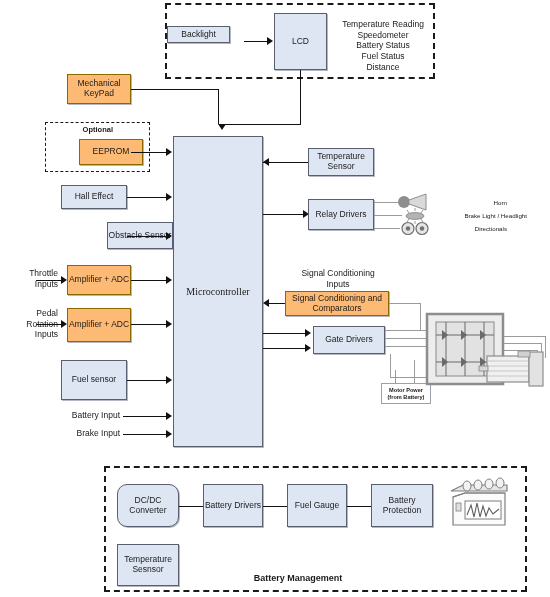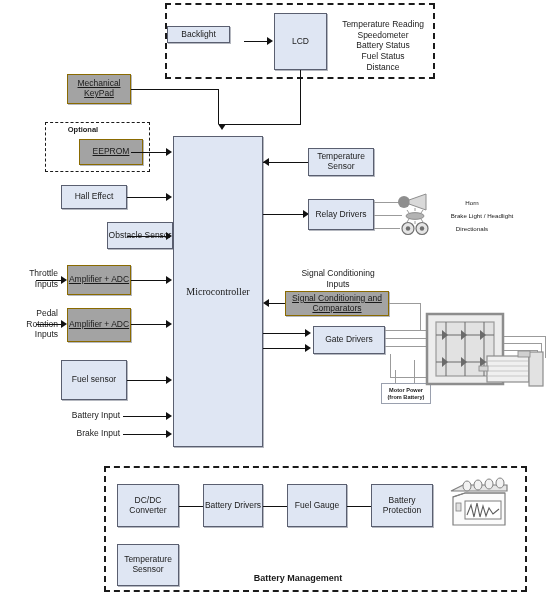--- a/index.html
+++ b/index.html
@@ -24,23 +24,22 @@
     justify-content: center;
     text-align: center;
     line-height: 1.15;
     color: #1a1a1a;
     font-size: 8.5px;
     border: 1px solid #5a5f70;
     background: #dfe6f3;
     box-shadow: 1px 1px 0 rgba(120,125,140,.55);
   }
   .blk.gold {
-    background: #a3a3a3;
+    background: #fdba74;
     border: 1px solid #8a6a00;
-    text-decoration: underline;
   }
   .blk.plain {
     background: #ffffff;
     border: 1px solid #9aa0ae;
     box-shadow: none;
     font-size: 5.6px;
     font-weight: bold;
   }
   .blk.mcu {
     font-size: 10px;
@@ -58,21 +57,21 @@
   }
   
   .txt {
     position: absolute;
     font-size: 8.5px;
     color: #1a1a1a;
     line-height: 1.25;
     text-align: center;
     white-space: pre-line;
   }
-  .txt.left { text-align: center; }
+  .txt.left { text-align: right; }
   .txt.right { text-align: right; }
   .txt.small { font-size: 6.2px; }
   .txt.bold { font-weight: bold; }
   .txt.b9 { font-size: 9px; font-weight: bold; }
   
   .ln {
     position: absolute;
     background: #111111;
   }
   .ln.h { height: 1px; }
@@ -278,21 +277,21 @@
       <line x1="10" y1="21" x2="50" y2="21"></line>
       <line x1="10" y1="26" x2="50" y2="26"></line>
     </g>
     <rect x="51" y="2" width="14" height="34" fill="#e2e2e2" stroke="#8d8d8d" stroke-width="1.2"></rect>
     <rect x="1" y="16" width="9" height="5" fill="#d6d6d6" stroke="#8d8d8d" stroke-width="0.9"></rect>
     <rect x="40" y="1" width="12" height="6" fill="#d0d0d0" stroke="#8d8d8d" stroke-width="0.9"></rect>
   </svg>
 
   <div class="dashbox" style="left:104px; top:466px; width:423px; height:126px;"></div>
 
-  <div class="blk" style="left:117px; top:484px; width:62px; height:43px;">DC/DC
+  <div class="blk" style="left:117px; top:484px; width:62px; height:43px;border-radius:10px;">DC/DC
 Converter</div>
   <div class="ln h" style="left:179px; top:506px; width:24px;"></div>
 
   <div class="blk" style="left:203px; top:484px; width:60px; height:43px;">Battery
 Drivers</div>
   <div class="ln h" style="left:263px; top:506px; width:24px;"></div>
 
   <div class="blk" style="left:287px; top:484px; width:60px; height:43px;">Fuel Gauge</div>
   <div class="ln h" style="left:347px; top:506px; width:24px;"></div>
 

